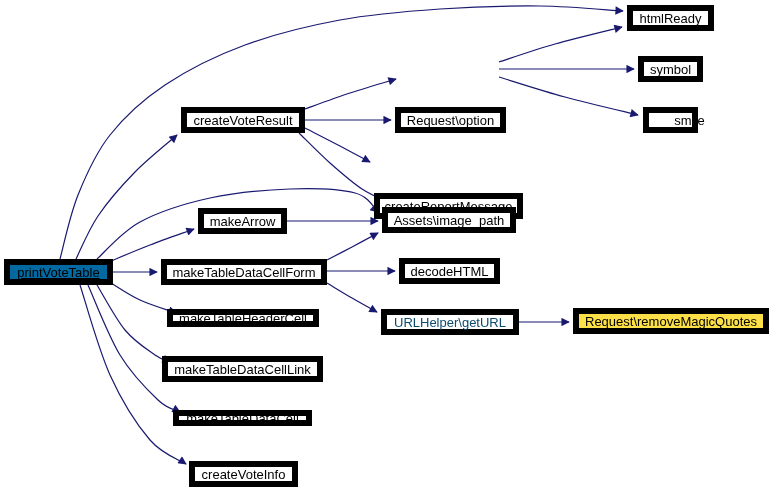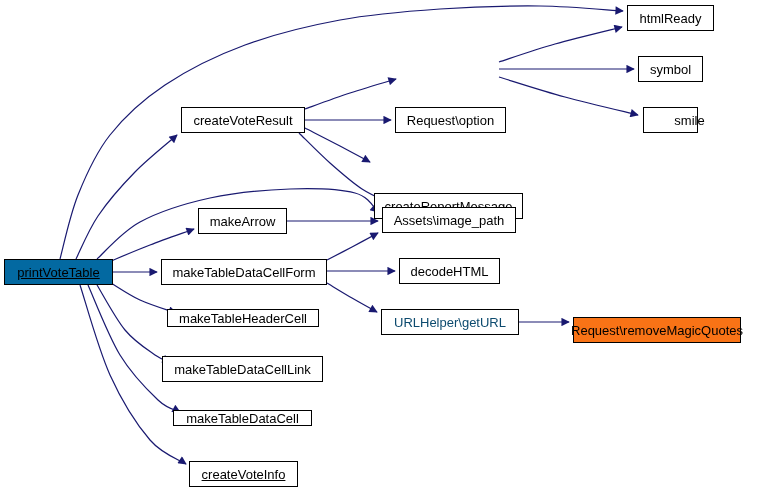--- a/index.html
+++ b/index.html
@@ -7,21 +7,21 @@
     position:relative;
     width:773px;height:494px;
     background:#ffffff;
     overflow:hidden;
     font-family:"Liberation Sans",sans-serif;
   }
   #edges{position:absolute;left:0;top:0;}
   .node{
     position:absolute;
     box-sizing:border-box;
-    border:1px solid #eab308;
+    border:6px solid #eab308;
     background:#fff;
     display:flex;
     align-items:center;
     justify-content:center;
     font-size:13px;
     color:#000;
     white-space:nowrap;
     cursor:pointer;
     line-height:1;
   }
@@ -59,23 +59,23 @@
       <path d="M327,283 C331.2,285.5 343.7,293.2 352,298 C360.3,302.8 372.8,309.7 377,312" fill="none" stroke="#191970" stroke-width="1.2" marker-end="url(#arrowhead)"></path>
       <path d="M519,322 L569,322" fill="none" stroke="#191970" stroke-width="1.2" marker-end="url(#arrowhead)"></path>
     </svg>
     <div class="node highlight" style="left: 4px; top: 259px; width: 109px; height: 26px; border-color: rgb(0, 0, 0); color: rgb(0, 0, 0); background: #0369a1; text-decoration: underline;">printVoteTable</div>
     <div class="node" style="left: 181px; top: 107px; width: 124px; height: 26px; border-color: rgb(0, 0, 0); color: rgb(0, 0, 0); background: rgb(255, 255, 255);">createVoteResult</div>
     <div class="node" style="left: 198px; top: 208px; width: 89px; height: 26px; border-color: rgb(0, 0, 0); color: rgb(0, 0, 0); background: rgb(255, 255, 255);">makeArrow</div>
     <div class="node" style="left: 161px; top: 259px; width: 166px; height: 26px; border-color: rgb(0, 0, 0); color: rgb(0, 0, 0); background: rgb(255, 255, 255);">makeTableDataCellForm</div>
     <div class="node" style="left: 167px; top: 309px; width: 152px; height: 18px; border-color: rgb(0, 0, 0); color: rgb(0, 0, 0); background: rgb(255, 255, 255);">makeTableHeaderCell</div>
     <div class="node" style="left: 162px; top: 356px; width: 161px; height: 26px; border-color: rgb(0, 0, 0); color: rgb(0, 0, 0); background: rgb(255, 255, 255);">makeTableDataCellLink</div>
     <div class="node" style="left: 173px; top: 410px; width: 139px; height: 16px; border-color: rgb(0, 0, 0); color: rgb(0, 0, 0); background: rgb(255, 255, 255);">makeTableDataCell</div>
-    <div class="node" style="left: 189px; top: 461px; width: 109px; height: 26px; border-color: rgb(0, 0, 0); color: rgb(0, 0, 0); background: rgb(255, 255, 255); text-decoration: underline;">createVoteInfo</div>
+    <div class="node" style="left: 189px; top: 461px; width: 109px; height: 26px; border-color: rgb(0, 0, 0); color: rgb(0, 0, 0); background: rgb(255, 255, 255);">createVoteInfo</div>
     <div class="node" style="left: 395px; top: 107px; width: 111px; height: 26px; border-color: rgb(0, 0, 0); color: rgb(0, 0, 0); background: rgb(255, 255, 255);">Request\option</div>
     <div class="node" style="left: 374px; top: 157px; width: 149px; height: 26px; border-color: rgb(0, 0, 0); color: rgb(0, 0, 0); background: rgb(255, 255, 255); margin-top: 36px;">createReportMessage</div>
     <div class="node" style="left: 382px; top: 207px; width: 134px; height: 26px; border-color: rgb(0, 0, 0); color: rgb(0, 0, 0); background: rgb(255, 255, 255);">Assets\image_path</div>
     <div class="node" style="left: 399px; top: 258px; width: 101px; height: 26px; border-color: rgb(0, 0, 0); color: rgb(0, 0, 0); background: rgb(255, 255, 255);">decodeHTML</div>
     <div class="node" style="left: 381px; top: 309px; width: 138px; height: 26px; border-color: rgb(0, 0, 0); color: #0c4a6e; background: rgb(255, 255, 255);">URLHelper\getURL</div>
     <div class="node" style="left: 627px; top: 5px; width: 87px; height: 26px; border-color: rgb(0, 0, 0); color: rgb(0, 0, 0); background: rgb(255, 255, 255);">htmlReady</div>
     <div class="node" style="left: 638px; top: 56px; width: 65px; height: 26px; border-color: rgb(0, 0, 0); color: rgb(0, 0, 0); background: rgb(255, 255, 255);">symbol</div>
     <div class="node" style="left: 643px; top: 107px; width: 55px; height: 26px; border-color: rgb(0, 0, 0); color: rgb(0, 0, 0); background: rgb(255, 255, 255); padding-left: 38px;">smile</div>
-    <div class="node" style="left: 573px; top: 317px; width: 168px; height: 26px; border-color: rgb(0, 0, 0); color: rgb(0, 0, 0); background: #f97316;">Request\removeMagicQuotes</div>
+    <div class="node" style="left: 573px; top: 308px; width: 196px; height: 26px; border-color: rgb(0, 0, 0); color: rgb(0, 0, 0); background: #fde047;">Request\removeMagicQuotes</div>
   </div>
 
 </body></html>

